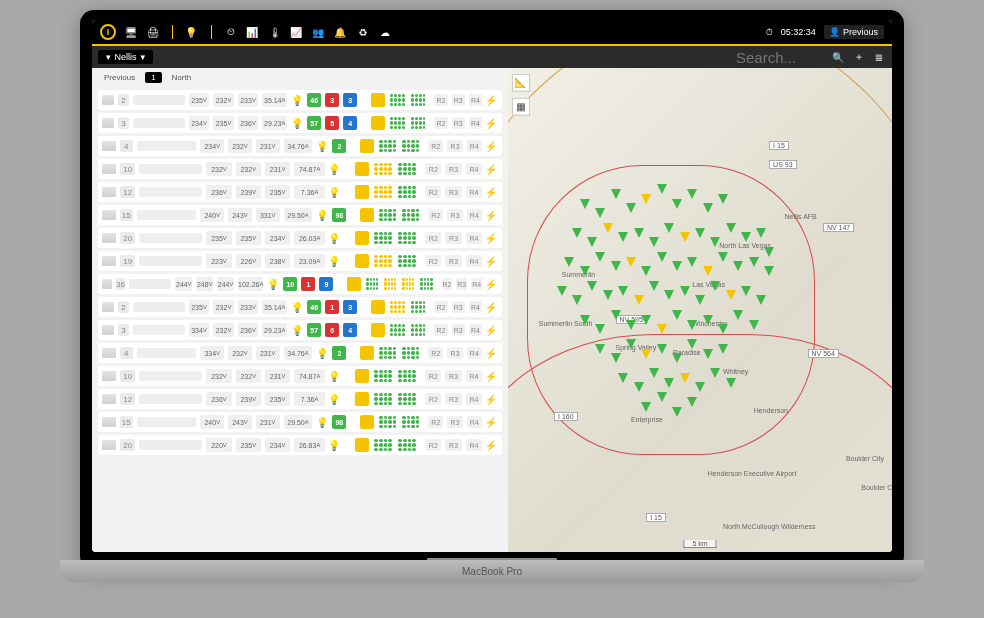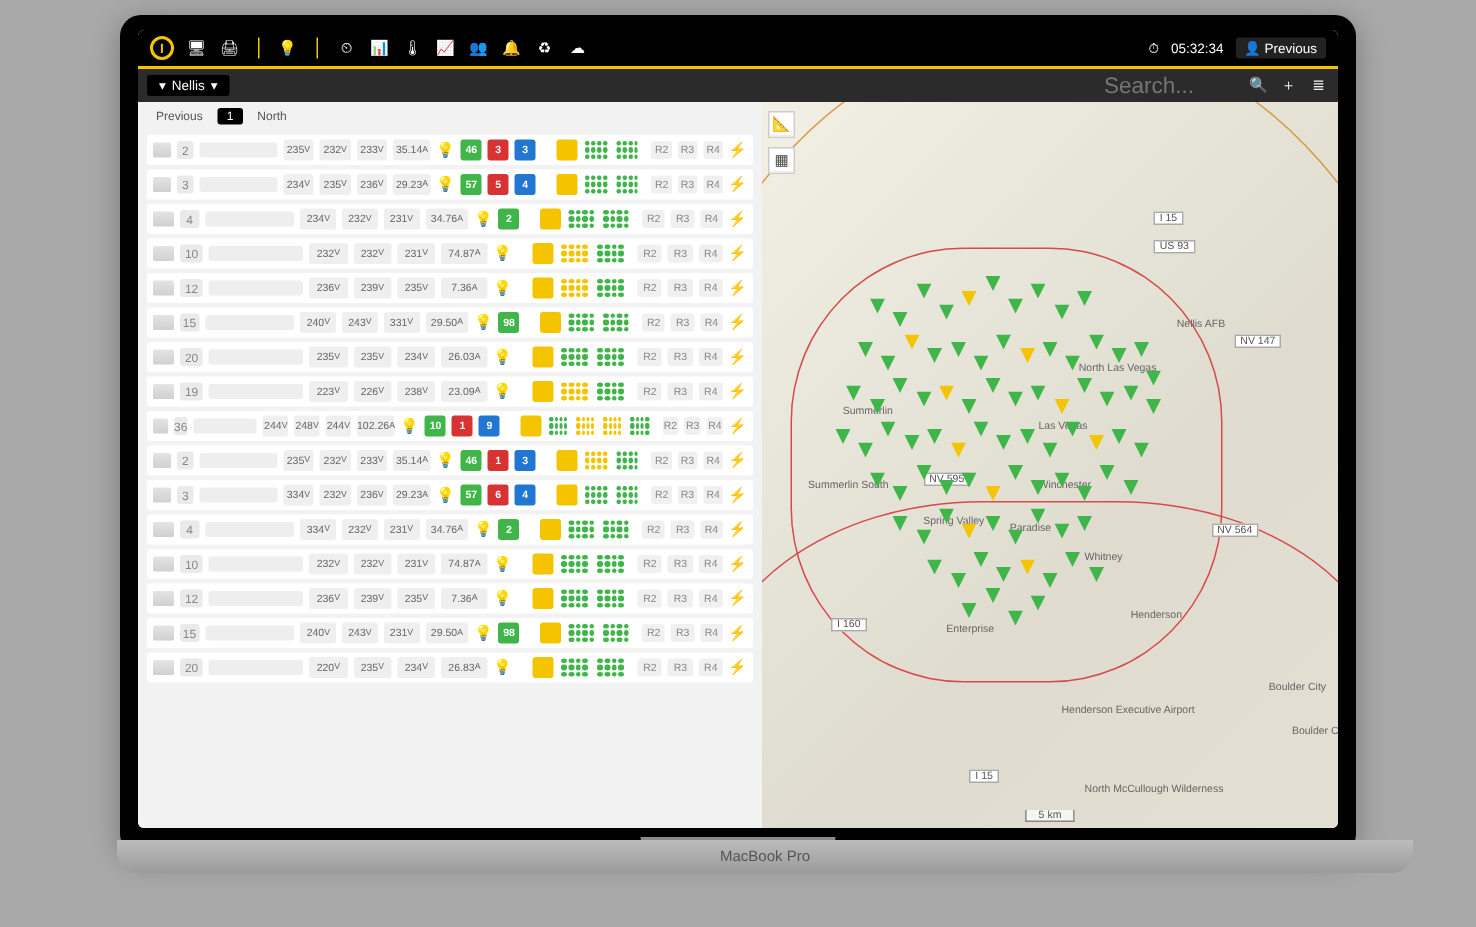--- a/index.html
+++ b/index.html
@@ -1,19 +1,19 @@
 <!DOCTYPE html>
 <html><head>
 <meta charset="utf-8">
 <style>
 * { margin:0; padding:0; box-sizing:border-box; }
 html,body { width:984px; height:618px; font-family:Arial,Helvetica,sans-serif; font-size:10px; overflow:hidden; background:#a9a9a9; }
 .laptop-bezel { position:absolute; left:80px; top:10px; width:824px; height:560px; background:#000; border-radius:14px; padding:10px 12px 18px 12px; box-shadow:0 4px 20px rgba(0,0,0,.3); }
 .screen { width:100%; height:100%; background:#fff; border-radius:4px; overflow:hidden; display:flex; flex-direction:column; position:relative; }
-.laptop-base { position:absolute; left:78px; top:560px; width:864px; height:22px; background:linear-gradient(#bcbcbc,#9b9b9b); border-radius:0 0 14px 14px; display:flex; align-items:center; justify-content:center; font-size:10px; color:#555; }
+.laptop-base { position:absolute; left:60px; top:560px; width:864px; height:22px; background:linear-gradient(#bcbcbc,#9b9b9b); border-radius:0 0 14px 14px; display:flex; align-items:center; justify-content:center; font-size:10px; color:#555; }
 .laptop-notch { position:absolute; left:50%; top:558px; width:130px; height:8px; background:#8a8a8a; border-radius:0 0 10px 10px; transform:translateX(-50%); }
 
 
 .topbar { height:26px; background:#000; border-bottom:2px solid #f5c400; display:flex; align-items:center; padding:0 8px; color:#fff; gap:8px; }
 .brand-circle { width:16px; height:16px; border-radius:50%; border:2px solid #f5c400; display:flex; align-items:center; justify-content:center; color:#f5c400; font-weight:bold; font-size:9px; }
 .tb-sep { width:1px; height:14px; background:#f5c400; margin:0 4px; }
 .tb-icon { width:14px; height:14px; display:flex; align-items:center; justify-content:center; color:#fff; cursor:pointer; }
 .topbar-right { margin-left:auto; display:flex; align-items:center; gap:8px; font-size:9px; }
 
 

